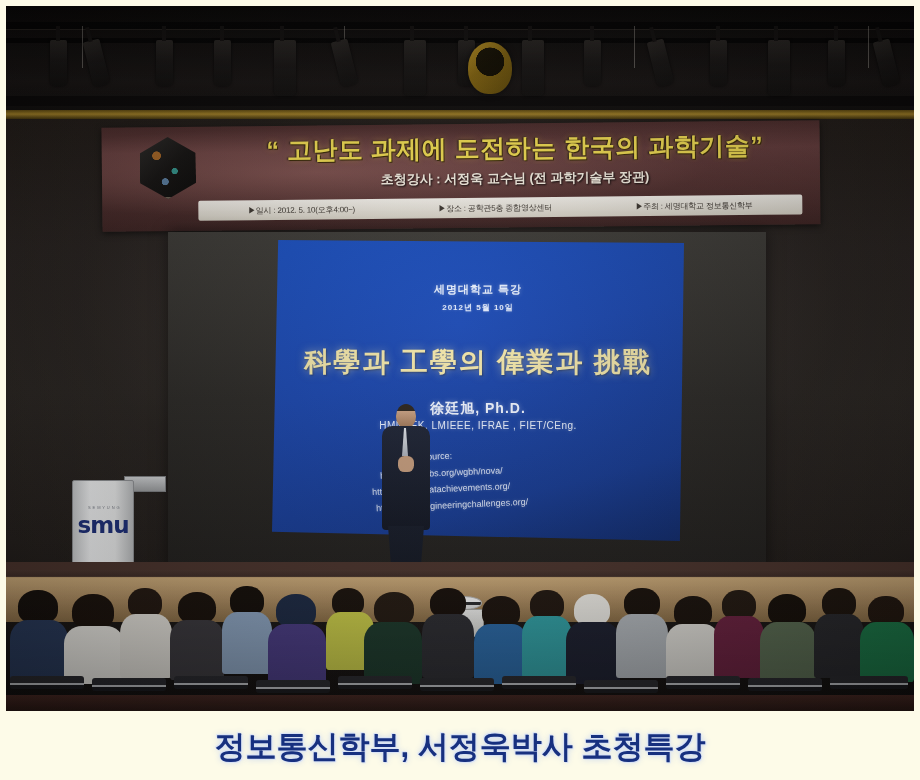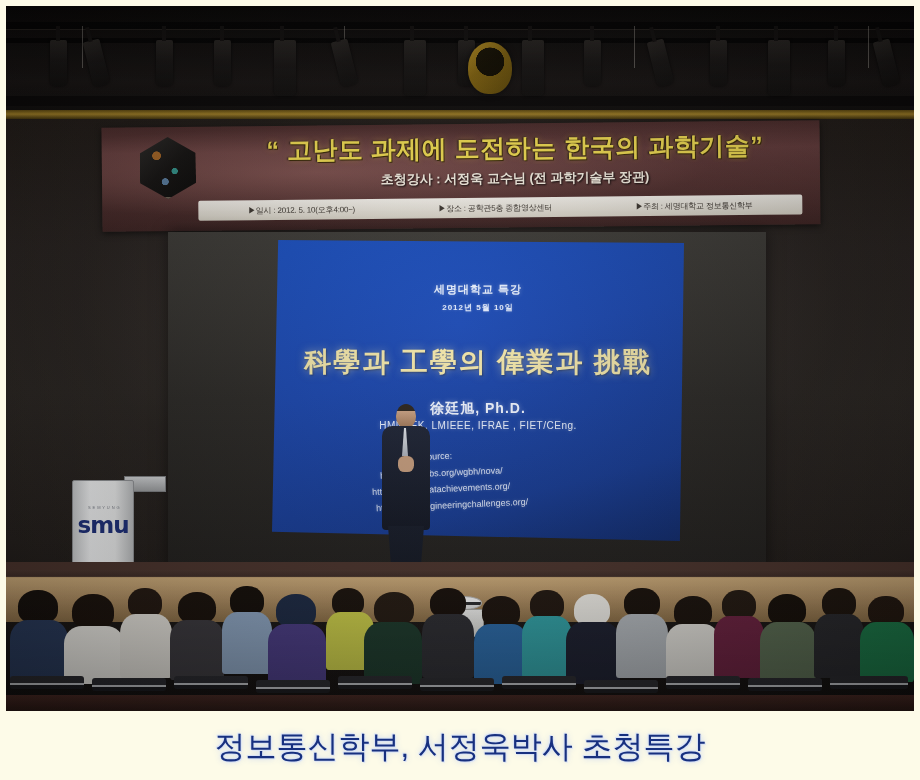--- a/index.html
+++ b/index.html
@@ -465,21 +465,21 @@
     left: 0;
     top: 714px;
     width: 920px;
     height: 66px;
     display: flex;
     align-items: center;
     justify-content: center;
   }
   #caption-text {
     font-size: 31px;
-    font-weight: normal;
+    font-weight: bold;
     color: #17307f;
     letter-spacing: 0px;
     text-shadow:
       0 0 1px #c9d6f2,
       1px 1px 0 #dbe4f6,
       -1px -1px 0 #dbe4f6,
       0 0 6px rgba(180,200,240,.9);
     white-space: nowrap;
     text-align: center;
   }

